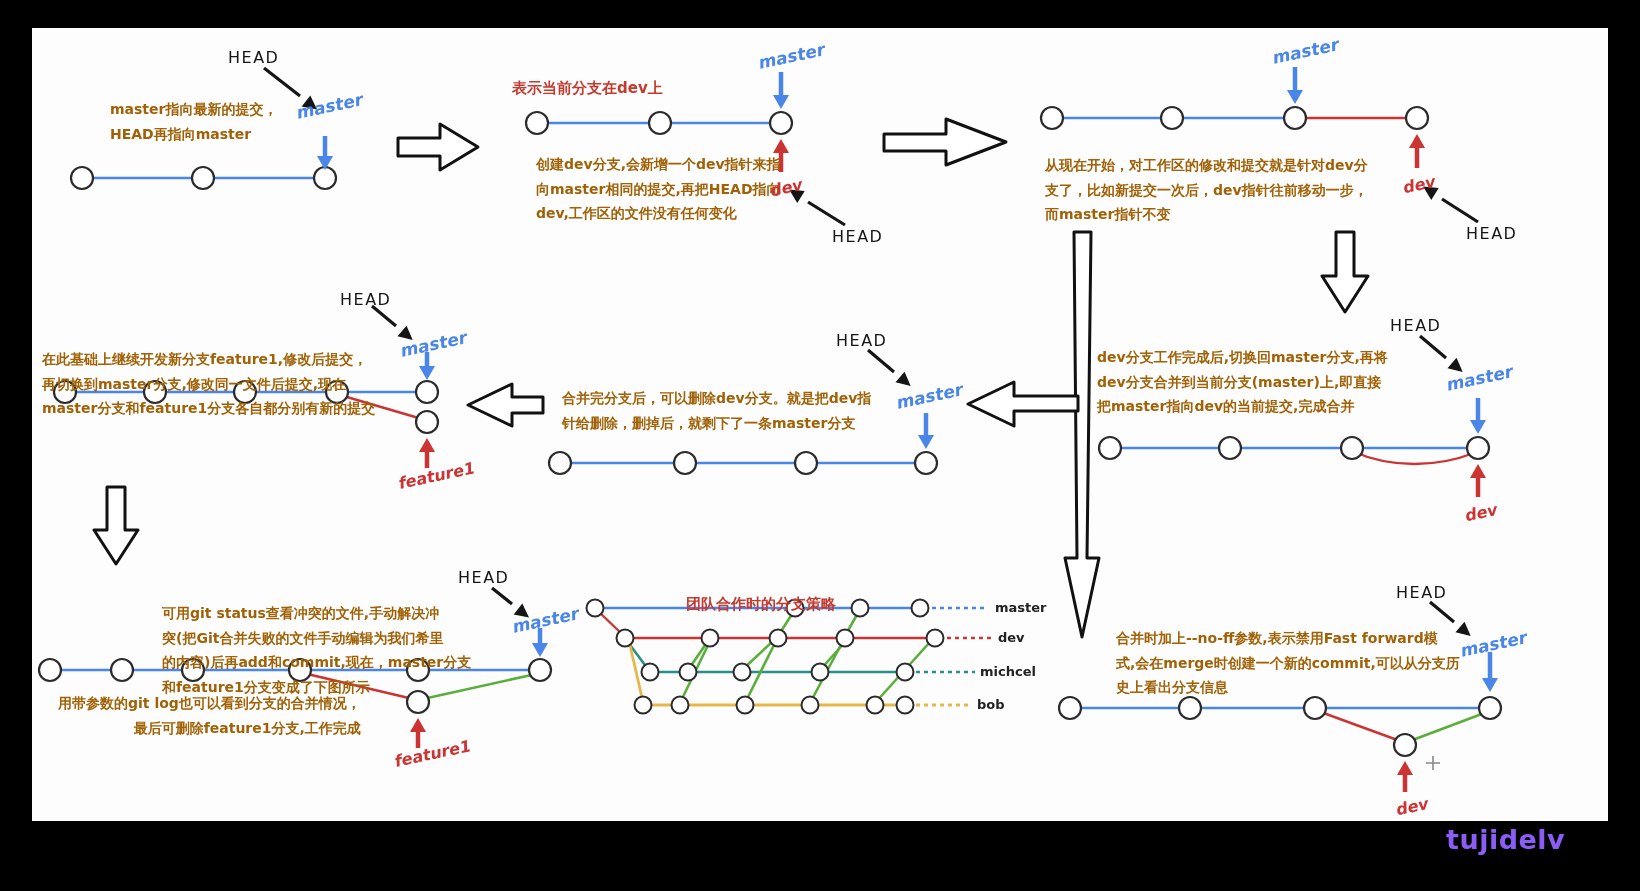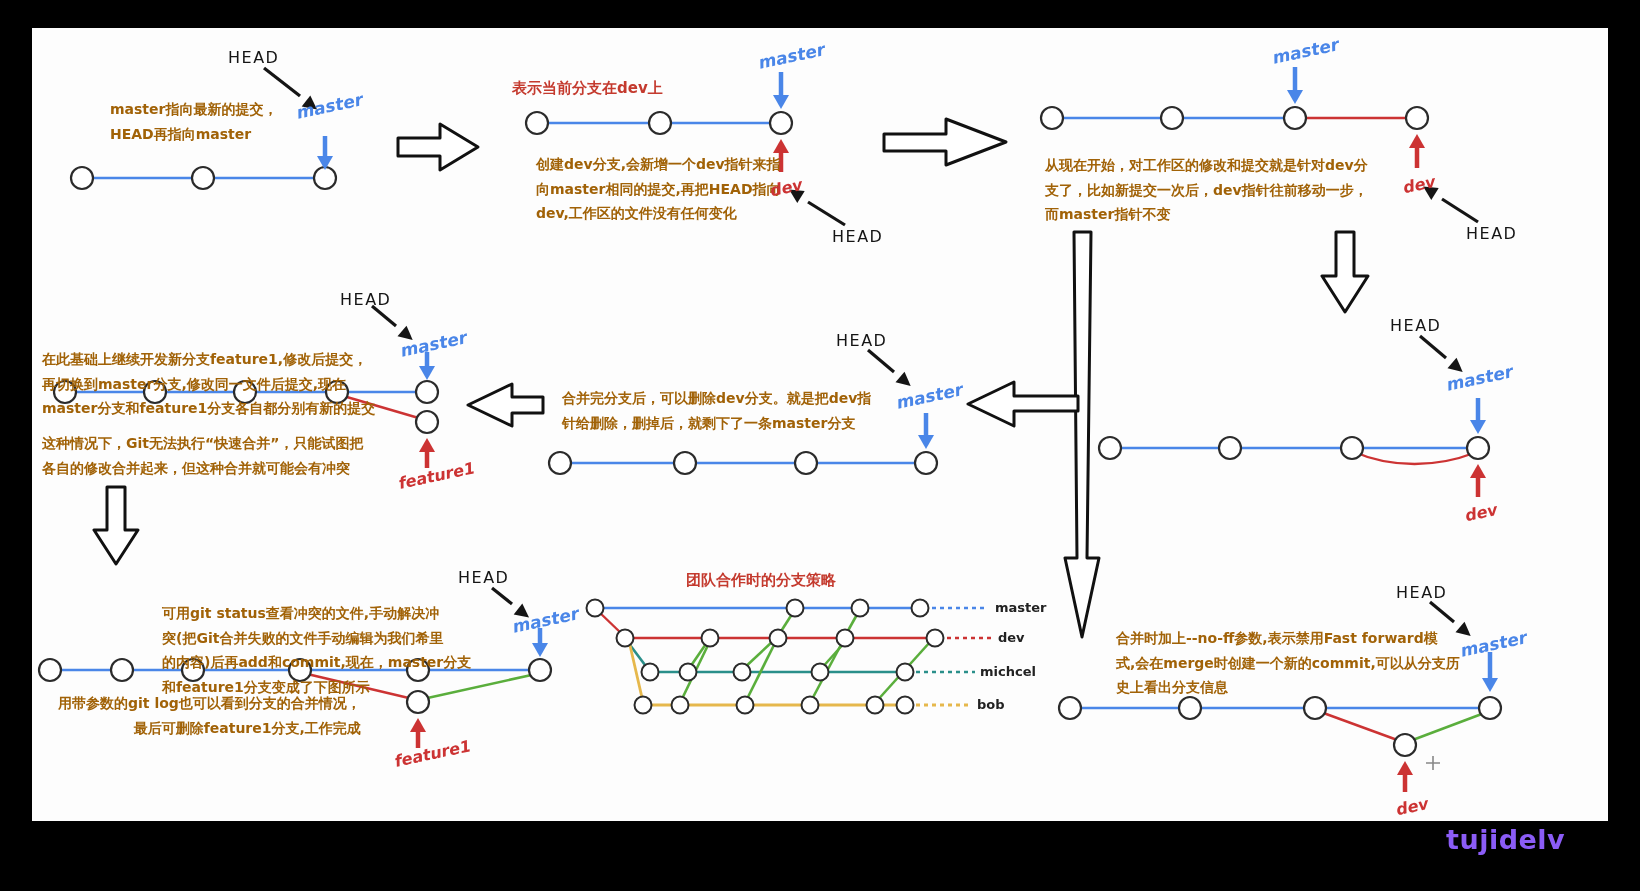--- a/index.html
+++ b/index.html
@@ -242,49 +242,50 @@
   <div class="br" style="left:770px;top:178px;">dev</div>
   <div class="head" style="left:832px;top:227px;">HEAD</div>
 
   <div class="note" style="left:1045px;top:153px;">从现在开始，对工作区的修改和提交就是针对dev分
 支了，比如新提交一次后，dev指针往前移动一步，
 而master指针不变</div>
   <div class="bl" style="left:1272px;top:41px;">master</div>
   <div class="br" style="left:1403px;top:175px;">dev</div>
   <div class="head" style="left:1466px;top:224px;">HEAD</div>
 
+  <div class="note" style="left:1097px;top:345px;">dev分支工作完成后,切换回master分支,再将
+dev分支合并到当前分支(master)上,即直接
+把master指向dev的当前提交,完成合并</div>
   <div class="head" style="left:1390px;top:316px;">HEAD</div>
   <div class="bl" style="left:1446px;top:368px;">master</div>
   <div class="br" style="left:1465px;top:503px;">dev</div>
 
   <div class="note" style="left:562px;top:386px;">合并完分支后，可以删除dev分支。就是把dev指
 针给删除，删掉后，就剩下了一条master分支</div>
   <div class="head" style="left:836px;top:331px;">HEAD</div>
   <div class="bl" style="left:896px;top:386px;">master</div>
 
   <div class="note" style="left:42px;top:316px;margin-top:31px;">在此基础上继续开发新分支feature1,修改后提交，
 再切换到master分支,修改同一文件后提交,现在
 master分支和feature1分支各自都分别有新的提交</div>
-  <div class="note" style="left:42px;top:431px;">这种情况下，Git无法执行“快速合并”，只能试图把
-各自的修改合并起来，但这种合并就可能会有冲突</div>
   <div class="head" style="left:340px;top:290px;">HEAD</div>
   <div class="bl" style="left:400px;top:334px;">master</div>
   <div class="br" style="left:398px;top:466px;">feature1</div>
 
   <div class="note" style="left:162px;top:563px;margin-top:38px;">可用git status查看冲突的文件,手动解决冲
 突(把Git合并失败的文件手动编辑为我们希里
 的内容)后再add和commit,现在，master分支
 和feature1分支变成了下图所示</div>
   <div class="note" style="left:58px;top:691px;text-align:right;">用带参数的git log也可以看到分支的合并情况，
 最后可删除feature1分支,工作完成</div>
   <div class="head" style="left:458px;top:568px;">HEAD</div>
   <div class="bl" style="left:512px;top:610px;">master</div>
   <div class="br" style="left:394px;top:744px;">feature1</div>
 
-  <div class="title" style="left:686px;top:571px;">团队合作时的分支策略</div>
+  <div class="title" style="left:686px;top:595px;">团队合作时的分支策略</div>
   <div class="team-label" style="left:995px;top:600px;">master</div>
   <div class="team-label" style="left:998px;top:630px;">dev</div>
   <div class="team-label" style="left:980px;top:664px;">michcel</div>
   <div class="team-label" style="left:977px;top:697px;">bob</div>
 
   <div class="note" style="left:1116px;top:626px;">合并时加上--no-ff参数,表示禁用Fast forward模
 式,会在merge时创建一个新的commit,可以从分支历
 史上看出分支信息</div>
   <div class="head" style="left:1396px;top:583px;">HEAD</div>
   <div class="bl" style="left:1460px;top:634px;">master</div>

